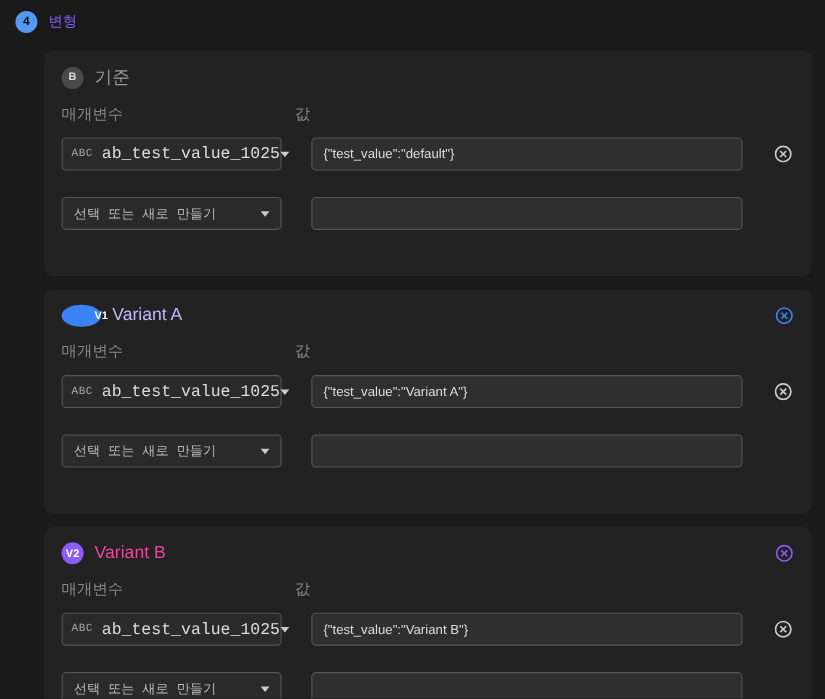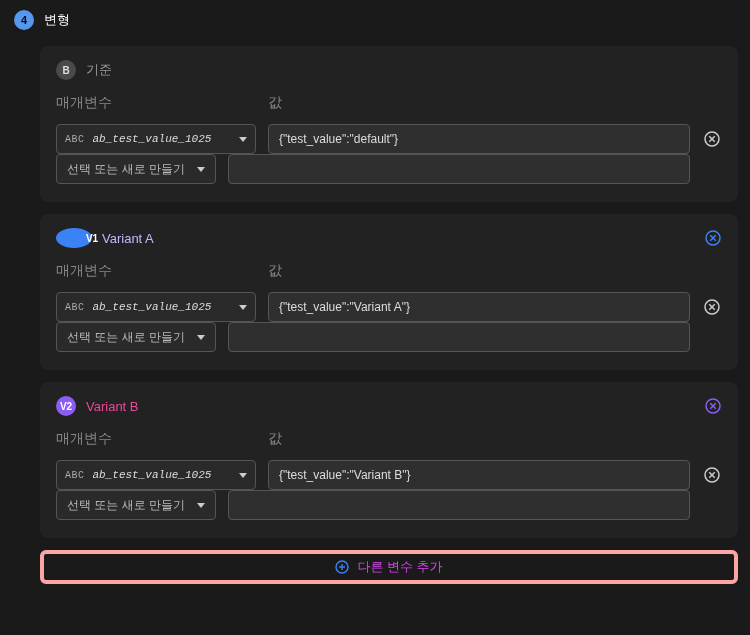--- a/index.html
+++ b/index.html
@@ -23,21 +23,21 @@
       width: 20px; height: 20px;
       border-radius: 50%;
       background: #5698ef;
       color: #0b0b0b;
       display: flex;
       align-items: center;
       justify-content: center;
       font-size: 11px;
       font-weight: 600;
     }
-    .page-title { color: #ffffff; font-size: 13px; }
+    .page-title { color: #8b5cf6; font-size: 13px; }
 
     .variant-card {
       background: #222;
       border-radius: 8px;
       padding: 14px 16px 18px 16px;
       margin: 0 0 12px 28px;
       position: relative;
     }
     .card-header {
       display: flex;
@@ -50,21 +50,21 @@
       border-radius: 50%;
       display: flex;
       align-items: center;
       justify-content: center;
       font-size: 10px;
       font-weight: 700;
     }
     .badge-b { background: #4a4a4a; color: #ddd; }
     .badge-v1 { background: #3b82f6; color: #fff; padding-left: 36px; }
     .badge-v2 { background: #8b5cf6; color: #fff; }
-    .variant-name { font-size: 13px; }
+    .variant-name { font-size: 16px; }
     .name-b { color: #9a9a9a; }
     .name-v1 { color: #c4b5fd; }
     .name-v2 { color: #ec4899; }
     .card-delete {
       margin-left: auto;
       width: 18px; height: 18px;
       display: flex; align-items: center; justify-content: center;
       cursor: pointer;
     }
     .card-delete svg { display: block; }
@@ -74,23 +74,23 @@
       gap: 12px;
       margin-bottom: 6px;
       margin-top: 12px;
     }
     .col-param { width: 200px; }
     .col-value { flex: 1; }
     .col-label { color: #888; font-size: 14px; margin-bottom: 6px; display: block; }
 
     .row {
       display: flex;
-      gap: 12px;
-      align-items: center;
-      margin-bottom: 0;
+      gap: 27px;
+      align-items: center;
+      margin-bottom: 24px;
     }
     .param-select {
       width: 200px;
       height: 30px;
       background: #2a2a2a;
       border: 1px solid #555;
       border-radius: 4px;
       display: flex;
       align-items: center;
       padding: 0 8px;
@@ -101,36 +101,36 @@
     }
     .param-select .abc {
       font-family: "Courier New", monospace;
       font-size: 10px;
       color: #aaa;
       margin-right: 8px;
       letter-spacing: 0.5px;
     }
     .param-select .mono {
       font-family: "Courier New", monospace;
-      font-size: 11px;
-      font-style: italic;
+      font-size: 15px;
     }
     .plain-select {
-      width: 160px;
+      width: 200px;
       height: 30px;
       background: #2a2a2a;
       border: 1px solid #555;
       border-radius: 4px;
       display: flex;
       align-items: center;
       padding: 0 10px;
       color: #bbb;
       font-size: 12px;
       cursor: pointer;
       position: relative;
+      font-family: Liberation Mono, monospace;
     }
     .chev {
       margin-left: auto;
       width: 0; height: 0;
       border-left: 4px solid transparent;
       border-right: 4px solid transparent;
       border-top: 5px solid #ccc;
     }
     .value-input {
       flex: 1;

